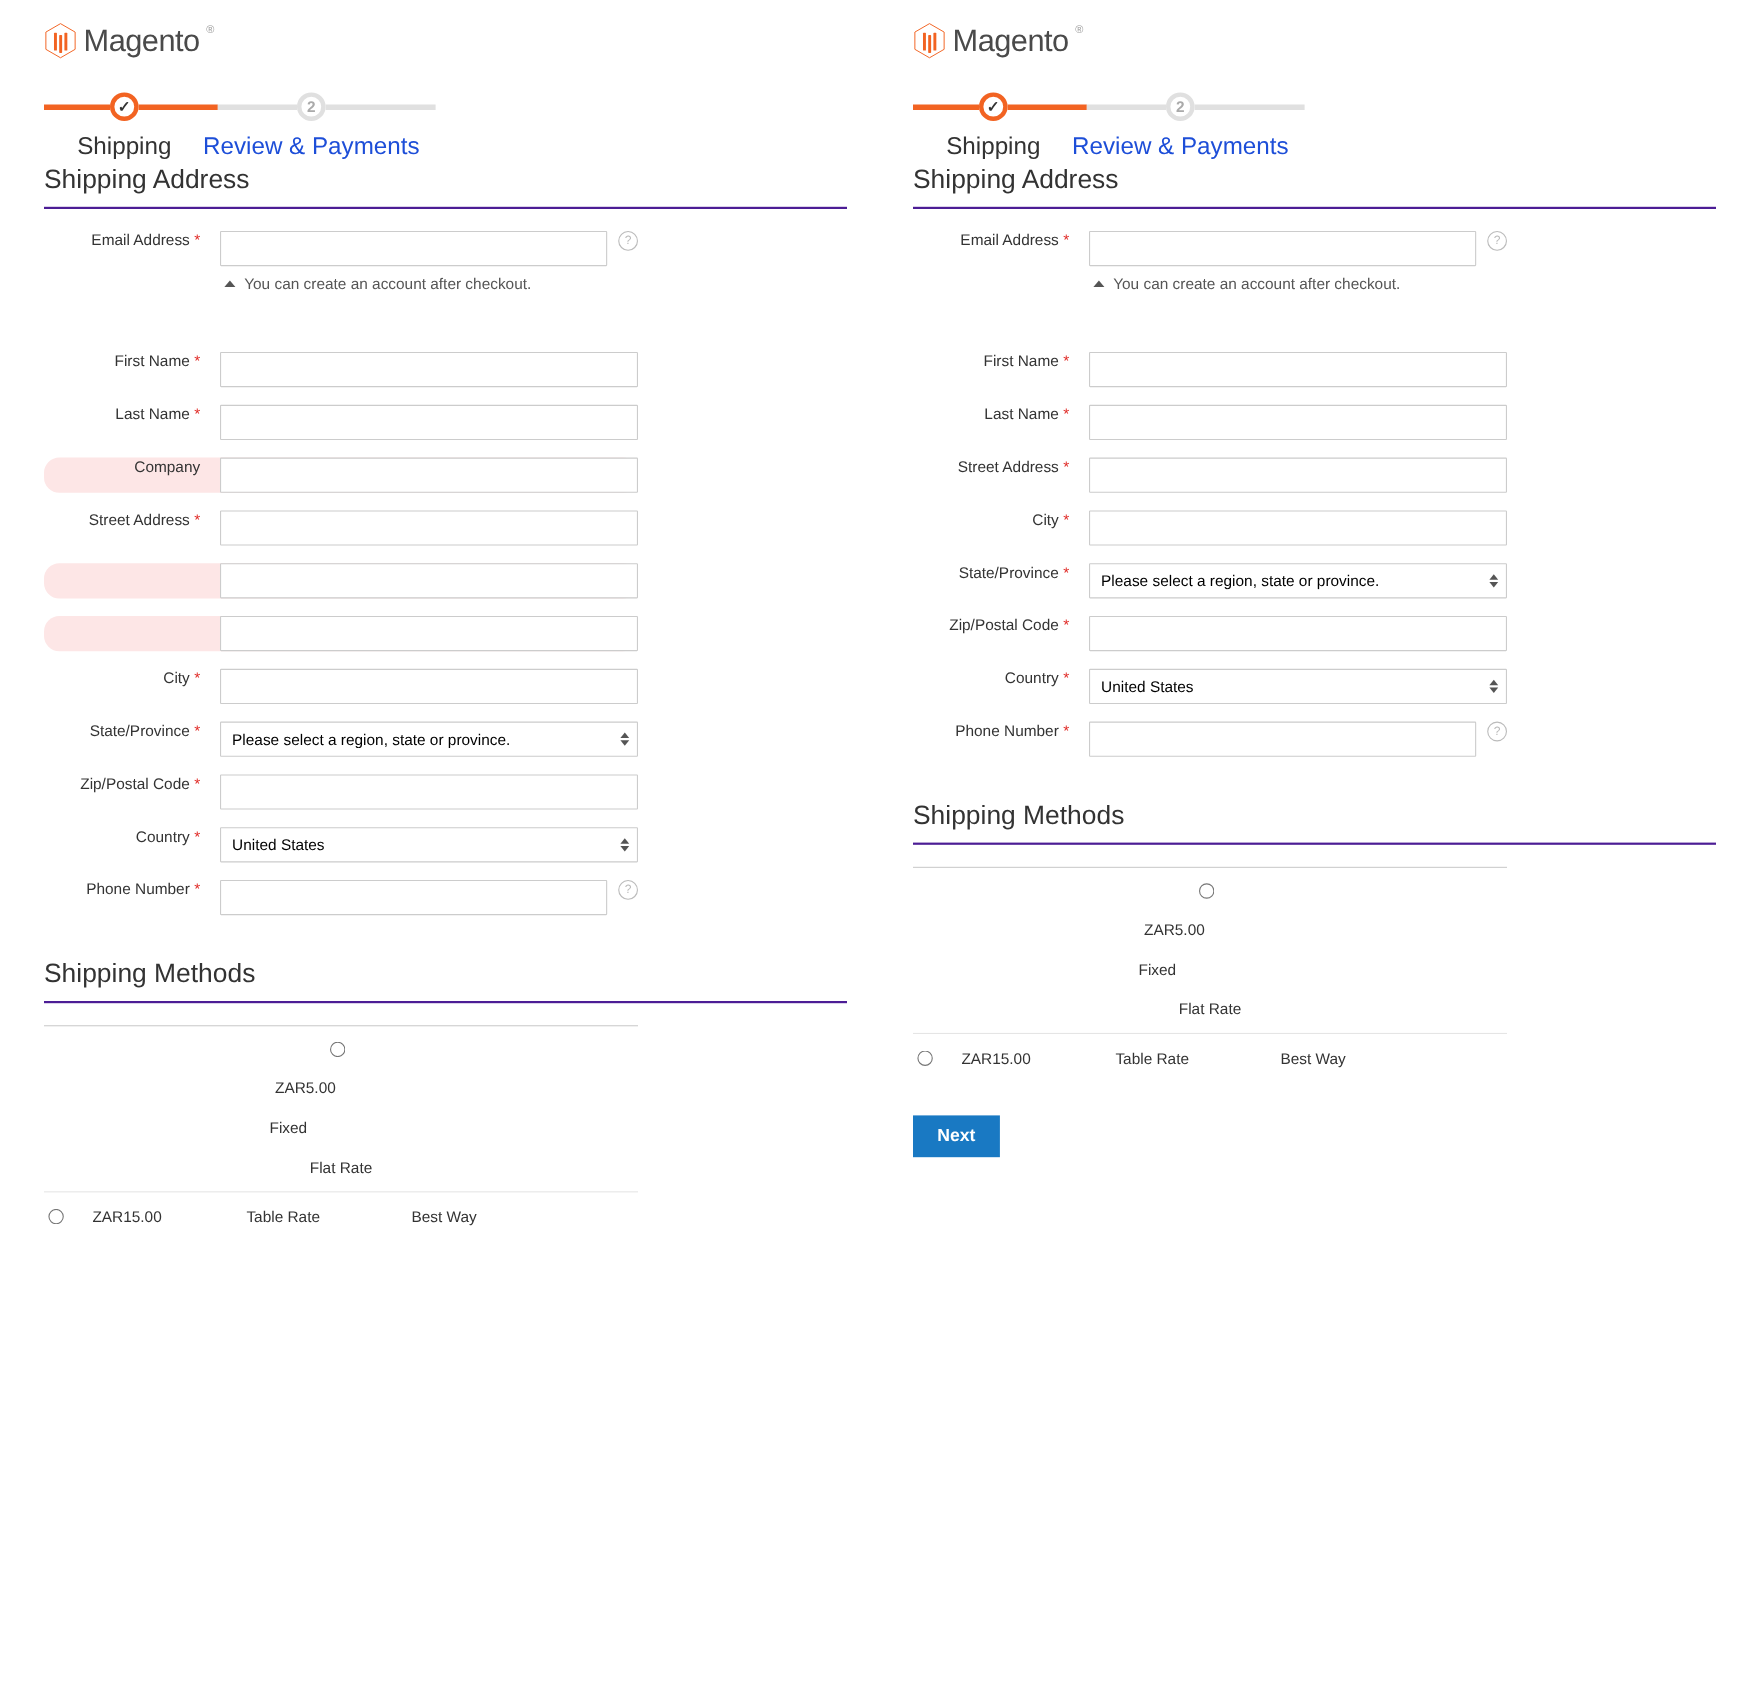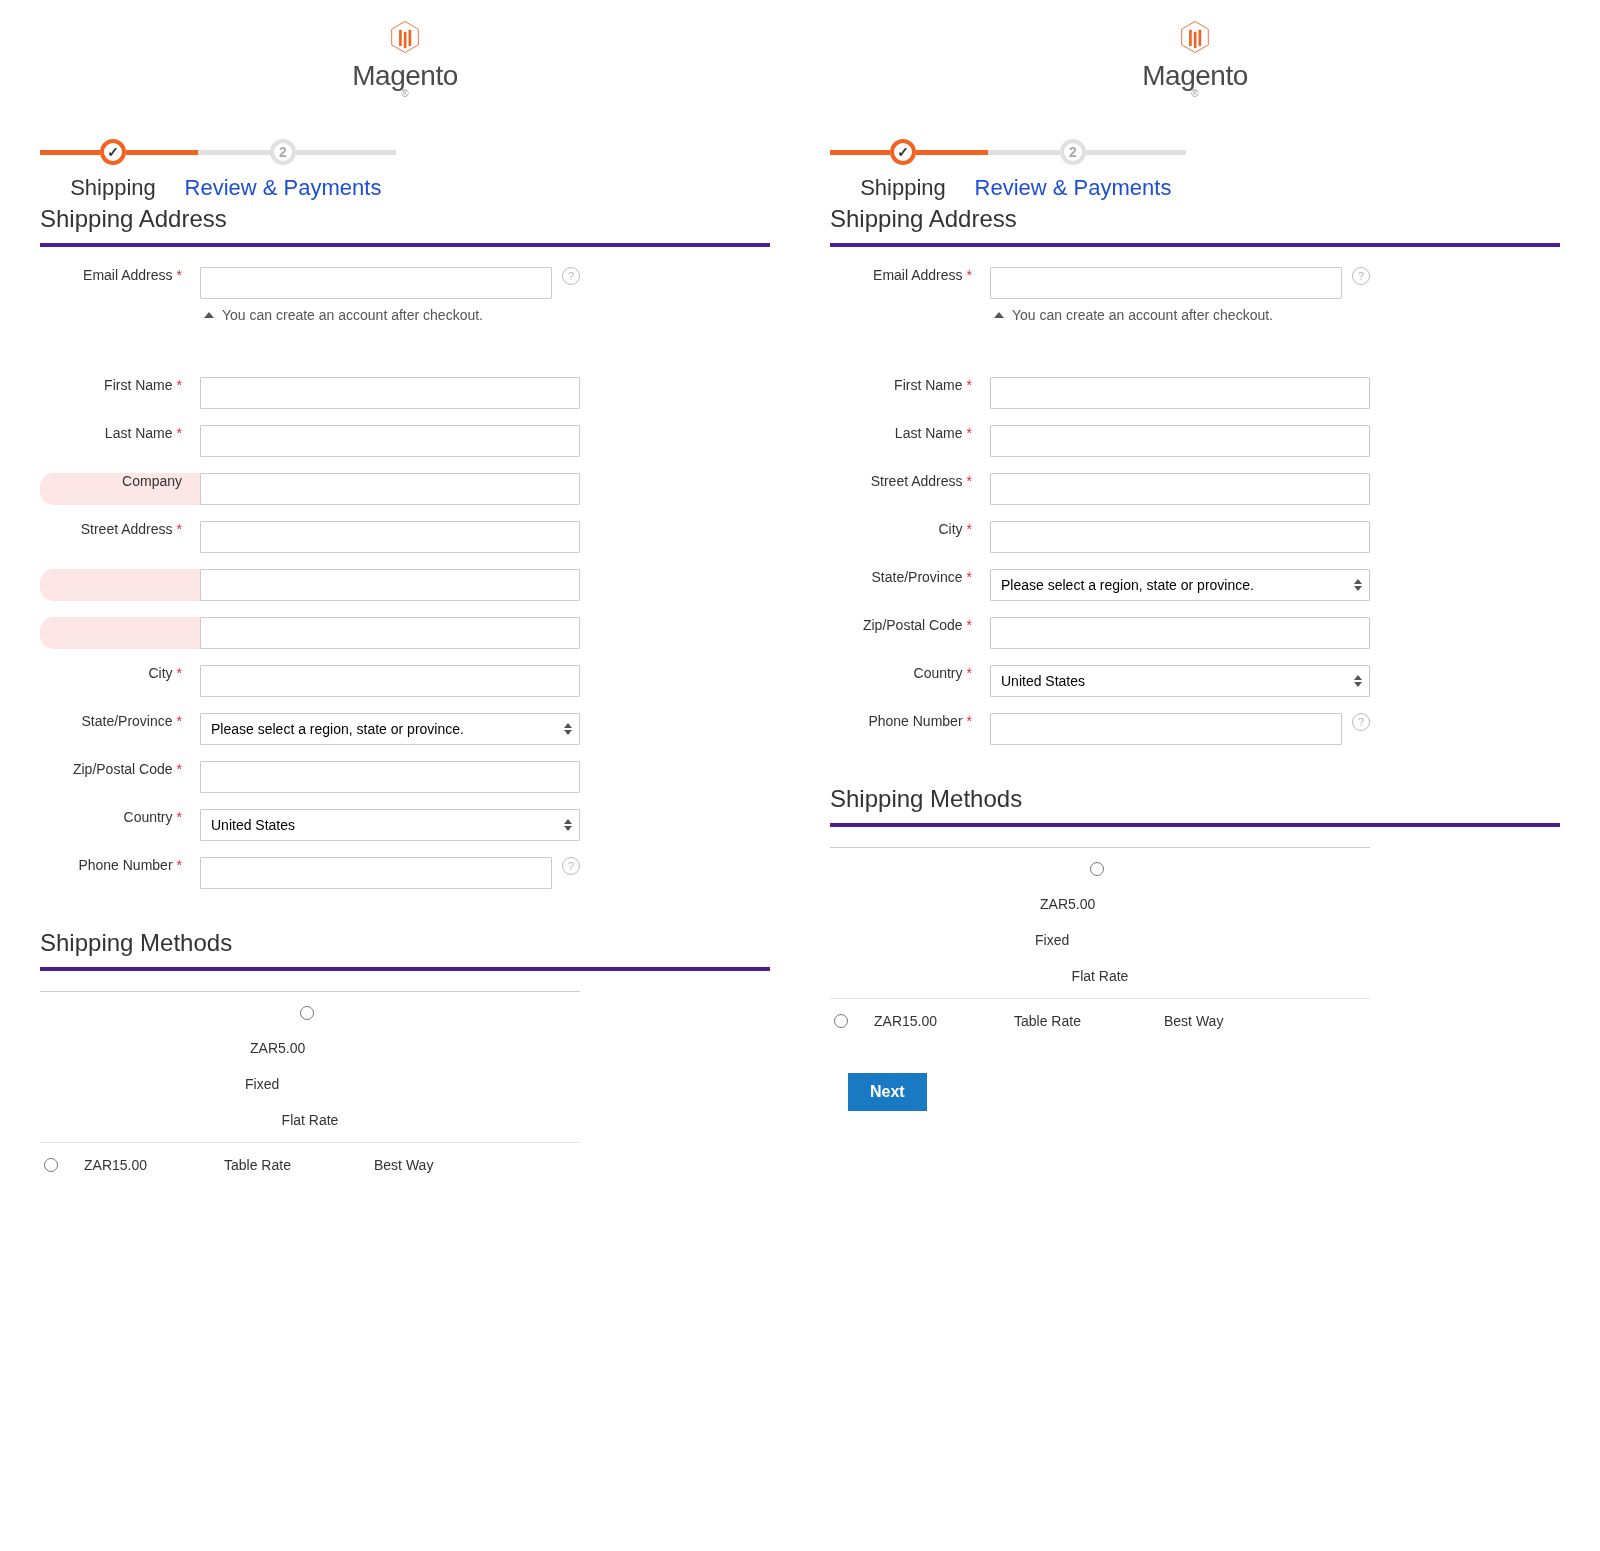--- a/index.html
+++ b/index.html
@@ -7,21 +7,21 @@
     font-family: -apple-system, BlinkMacSystemFont, "Segoe UI", Helvetica, Arial, sans-serif;
     background: #fff;
     color: #333;
     font-size: 14px;
     width: 1600px;
   }
   .layout { display: flex; gap: 60px; padding: 20px 40px; }
   .col { flex: 1; min-width: 0; }
 
   
-  .logo-row { display: flex; align-items: center; gap: 6px; margin-bottom: 30px; flex-direction: column; }
+  .logo-row { display: flex; align-items: center; gap: 6px; margin-bottom: 30px; }
   .logo-row .logo-text { font-size: 28px; color: #4a4a4a; font-weight: 400; letter-spacing: -0.5px; }
   .logo-row .trademark { font-size: 10px; color: #999; position: relative; top: -10px; }
   .magento-icon { width: 30px; height: 34px; }
   .magento-icon .hex { fill: none; stroke: #f26322; stroke-width: 3; }
   .magento-icon .bars rect { fill: #f26322; }
 
   
   .progress { display: flex; align-items: center; margin-bottom: 30px; }
   .line { height: 5px; width: 60px; }
   .line.active { background: #f26322; }
@@ -29,21 +29,21 @@
   .line.extra { width: 72px; }
   .node-wrap { display: flex; flex-direction: column; align-items: center; position: relative; }
   .node { width: 26px; height: 26px; border-radius: 50%; display: flex; align-items: center; justify-content: center; font-weight: 600; background: #fff; }
   .node.active { border: 4px solid #f26322; color: #333; }
   .node.inactive { border: 4px solid #e0e0e0; color: #aaa; }
   .node-label { position: absolute; top: 36px; white-space: nowrap; font-size: 22px; }
   .node-label.active { color: #333; }
   .node-label.inactive { color: #1d4ed8; }
 
   
-  h2.section-title { font-size: 24px; font-weight: 300; color: #333; margin-top: 40px; border-bottom: 4px solid #4c1d95; padding-bottom: 10px; margin-bottom: 20px; }
+  h2.section-title { font-size: 24px; font-weight: 300; color: #333; margin-top: 40px; border-bottom: 2px solid #4c1d95; padding-bottom: 10px; margin-bottom: 20px; }
 
   
   .form-area { max-width: 540px; }
   .field-row { display: flex; align-items: flex-start; margin-bottom: 16px; position: relative; }
   .field-row.pink { background: #fde6e6; border-radius: 14px; }
   .field-row.pink input { background: #fde6e6; }
   .field-label { width: 160px; text-align: right; padding-right: 18px; font-size: 14px; color: #333; flex-shrink: 0; }
   .req { color: #e02b27; margin-left: 4px; }
   .field-control { flex: 1; }
   .field-control input[type=text],
@@ -72,21 +72,21 @@
   
   .methods { max-width: 540px; margin-top: 8px; }
   .method-row { display: flex; align-items: center; padding: 14px 4px; border-top: 1px solid #e5e5e5; gap: 20px; font-size: 14px; color: #333; }
   .method-row:first-of-type { border-top: 1px solid #ccc; margin-top: 4px; flex-direction: column; }
   .method-row input[type=radio] { width: 14px; height: 14px; margin-right: 6px; accent-color: #888; }
   .method-price { width: 120px; }
   .method-name { width: 130px; }
   .method-carrier { flex: 1; }
 
   
-  .next-btn { background: #1979c3; color: #fff; border: none; font-size: 16px; font-weight: 600; padding: 10px 22px; cursor: pointer; margin-top: 40px; position: relative; top: -10px; margin-left: 18px; }
+  .next-btn { background: #1979c3; color: #fff; border: none; font-size: 16px; font-weight: 600; padding: 10px 22px; cursor: pointer; margin-top: 40px; position: relative; top: -10px; }
   .next-wrap { padding-left: 0; }
 </style>
 </head>
 <body>
 
 <div class="layout">
 
   <div class="col">
 
     <div class="logo-row">

